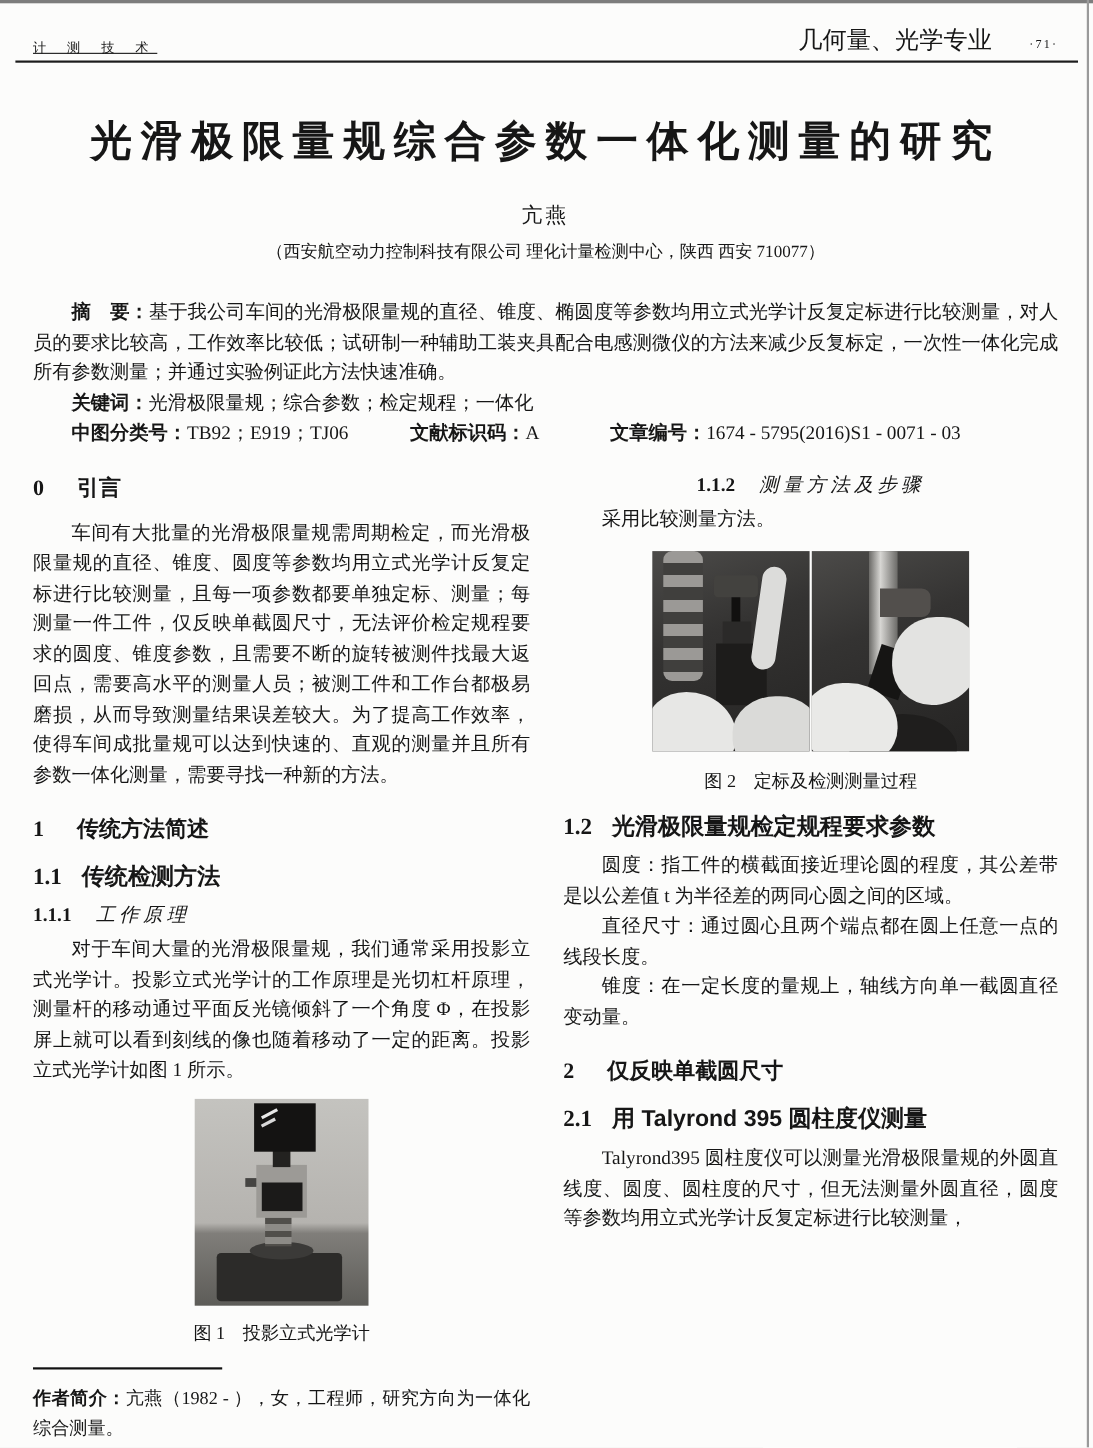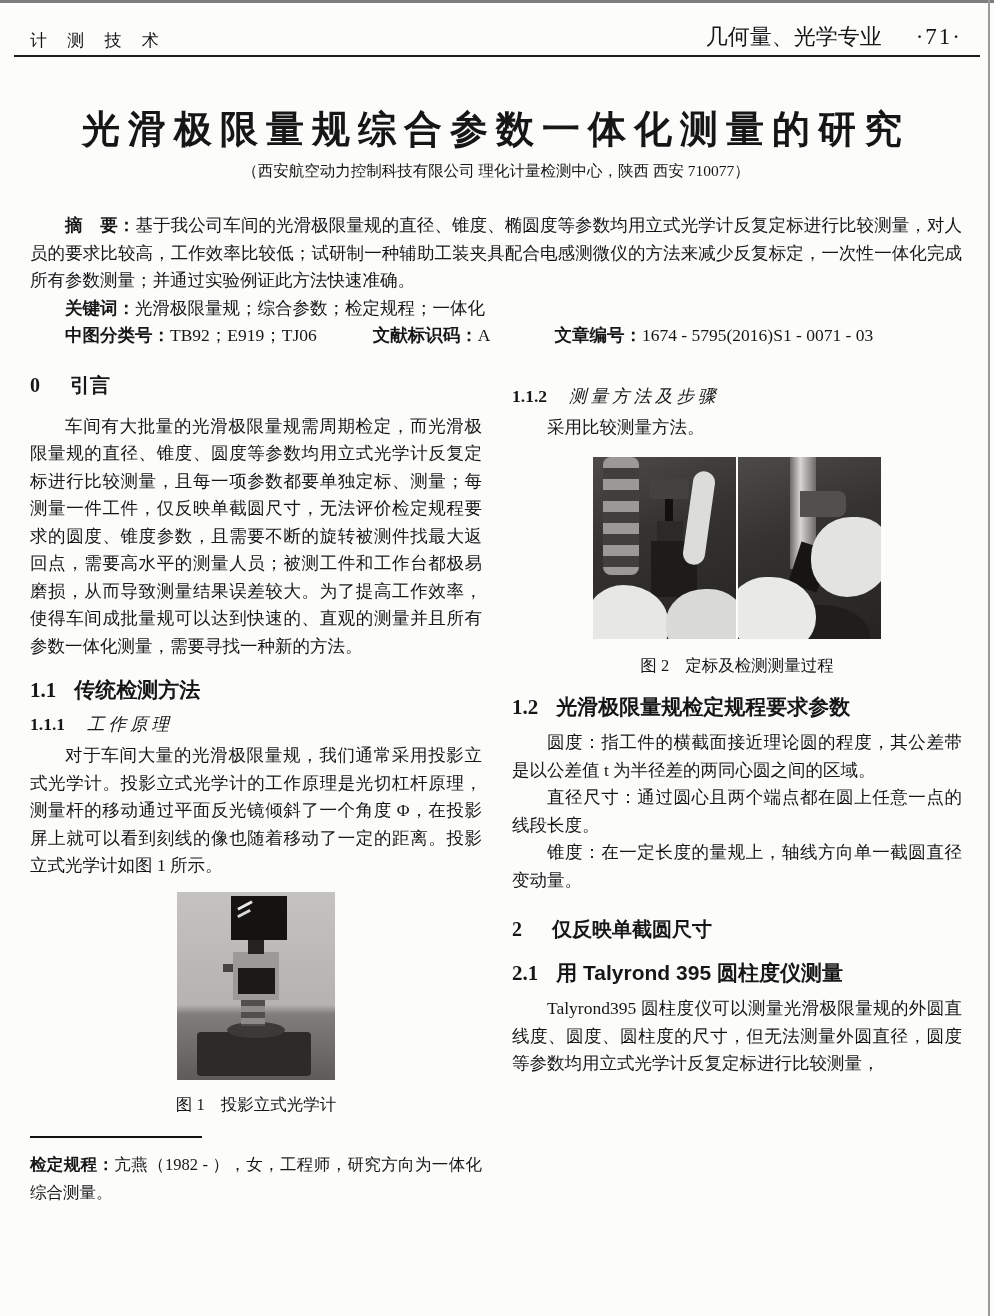--- a/index.html
+++ b/index.html
@@ -11,24 +11,24 @@
     color:#161616;
     font-family:"Liberation Serif","DejaVu Serif",serif;
     overflow:hidden;
     margin:0 auto;
   }
   .scan-top{position:absolute;top:0;left:0;width:100%;height:3px;background:#7d7d7d;}
   .scan-right{position:absolute;top:0;right:4px;width:2px;height:100%;background:#9a9a9a;}
   .content{padding:0 32px 0 30px;}
   
   .hdr{display:flex;justify-content:space-between;align-items:flex-end;padding-top:22px;height:30px;}
-  .hdr-left{font-size:17px;letter-spacing:8px;}
+  .hdr-left{font-size:12px;letter-spacing:8px;text-decoration:underline;}
   .hdr-right{display:flex;align-items:baseline;}
   .hdr-col{font-family:"Liberation Sans","DejaVu Sans",sans-serif;font-weight:normal;font-size:22px;}
-  .hdr-page{font-size:23px;margin-left:34px;letter-spacing:2px;}
+  .hdr-page{font-size:11px;margin-left:34px;letter-spacing:2px;}
   .rule{height:2px;background:#1c1c1c;margin:3px -18px 0 -16px;}
   
   .title{margin:50px 0 0;text-align:center;font-family:"Liberation Sans","DejaVu Sans",sans-serif;
          font-weight:bold;font-size:38px;letter-spacing:8px;line-height:44px;}
   .author{margin-top:32px;text-align:center;font-size:19px;letter-spacing:3px;}
   .affil{margin-top:10px;text-align:center;font-size:15.5px;}
   
   .absblock{margin-top:30px;font-size:17.5px;line-height:27.5px;}
   .absblock p{margin:0;text-indent:2em;text-align:justify;}
   .blabel{font-family:"Liberation Sans","DejaVu Sans",sans-serif;font-weight:bold;}
@@ -99,34 +99,36 @@
     <div class="hdr">
       <span class="hdr-left">计 测 技 术</span>
       <span class="hdr-right">
         <span class="hdr-col">几何量、光学专业</span>
         <span class="hdr-page">·71·</span>
       </span>
     </div>
     <div class="rule"></div>
 
     <div class="title">光滑极限量规综合参数一体化测量的研究</div>
+    <div class="author">亢燕</div>
     <div class="affil">（西安航空动力控制科技有限公司 理化计量检测中心，陕西 西安 710077）</div>
 
     <div class="absblock">
       <p><span class="blabel">摘　要：</span><span>基于我公司车间的光滑极限量规的直径、锥度、椭圆度等参数均用立式光学计反复定标进行比较测量，对人员的要求比较高，工作效率比较低；试研制一种辅助工装夹具配合电感测微仪的方法来减少反复标定，一次性一体化完成所有参数测量；并通过实验例证此方法快速准确。</span></p>
       <p><span class="blabel">关键词：</span><span>光滑极限量规；综合参数；检定规程；一体化</span></p>
       <p><span class="blabel">中图分类号：</span><span>TB92；E919；TJ06</span><span class="blabel gap1">文献标识码：</span><span>A</span><span class="blabel gap2">文章编号：</span><span>1674 - 5795(2016)S1 - 0071 - 03</span></p>
     </div>
 
     <div class="cols">
 
       <div class="colL">
         <div class="h-sec"><span class="num">0</span><span>引言</span></div>
         <p class="body">车间有大批量的光滑极限量规需周期检定，而光滑极限量规的直径、锥度、圆度等参数均用立式光学计反复定标进行比较测量，且每一项参数都要单独定标、测量；每测量一件工件，仅反映单截圆尺寸，无法评价检定规程要求的圆度、锥度参数，且需要不断的旋转被测件找最大返回点，需要高水平的测量人员；被测工件和工作台都极易磨损，从而导致测量结果误差较大。为了提高工作效率，使得车间成批量规可以达到快速的、直观的测量并且所有参数一体化测量，需要寻找一种新的方法。</p>
 
+        <div class="h-sec mt"><span class="num">1</span><span>传统方法简述</span></div>
         <div class="h-sub"><span class="num">1.1</span><span>传统检测方法</span></div>
         <div class="h-sub3"><span class="num">1.1.1</span><span class="kai">工作原理</span></div>
         <p class="body">对于车间大量的光滑极限量规，我们通常采用投影立式光学计。投影立式光学计的工作原理是光切杠杆原理，测量杆的移动通过平面反光镜倾斜了一个角度 Φ，在投影屏上就可以看到刻线的像也随着移动了一定的距离。投影立式光学计如图 1 所示。</p>
 
         <div class="fig1wrap">
           <div class="f1">
             <div class="f1-base"></div>
             <div class="f1-table"></div>
             <div class="f1-pillar"></div>
             <div class="f1-arm"></div>
@@ -134,25 +136,25 @@
             <div class="f1-screen"></div>
             <div class="f1-neck"></div>
             <div class="f1-head"></div>
             <div class="f1-mark"></div>
             <div class="f1-mark2"></div>
           </div>
         </div>
         <div class="figcap"><span class="cap-label">图 1</span><span>投影立式光学计</span></div>
 
         <div class="bio-rule"></div>
-        <div class="bio"><span class="blabel">检定规程：</span><span>亢燕（1982 - ），女，工程师，研究方向为一体化综合测量。</span></div>
+        <div class="bio"><span class="blabel">作者简介：</span><span>亢燕（1982 - ），女，工程师，研究方向为一体化综合测量。</span></div>
       </div>
 
       <div class="colR">
-        <div class="h-sub3" style="margin-top:18px;"><span class="num">1.1.2</span><span class="kai">测量方法及步骤</span></div>
+        <div class="h-sub3" style="margin-top:4px;text-align:center;"><span class="num">1.1.2</span><span class="kai">测量方法及步骤</span></div>
         <p class="body">采用比较测量方法。</p>
 
         <div class="fig2wrap">
           <div class="f2p">
             <div class="f2-cyl"></div>
             <div class="f2-cap"></div>
             <div class="f2-spindle"></div>
             <div class="f2-block2"></div>
             <div class="f2-block"></div>
             <div class="f2-finger"></div>

